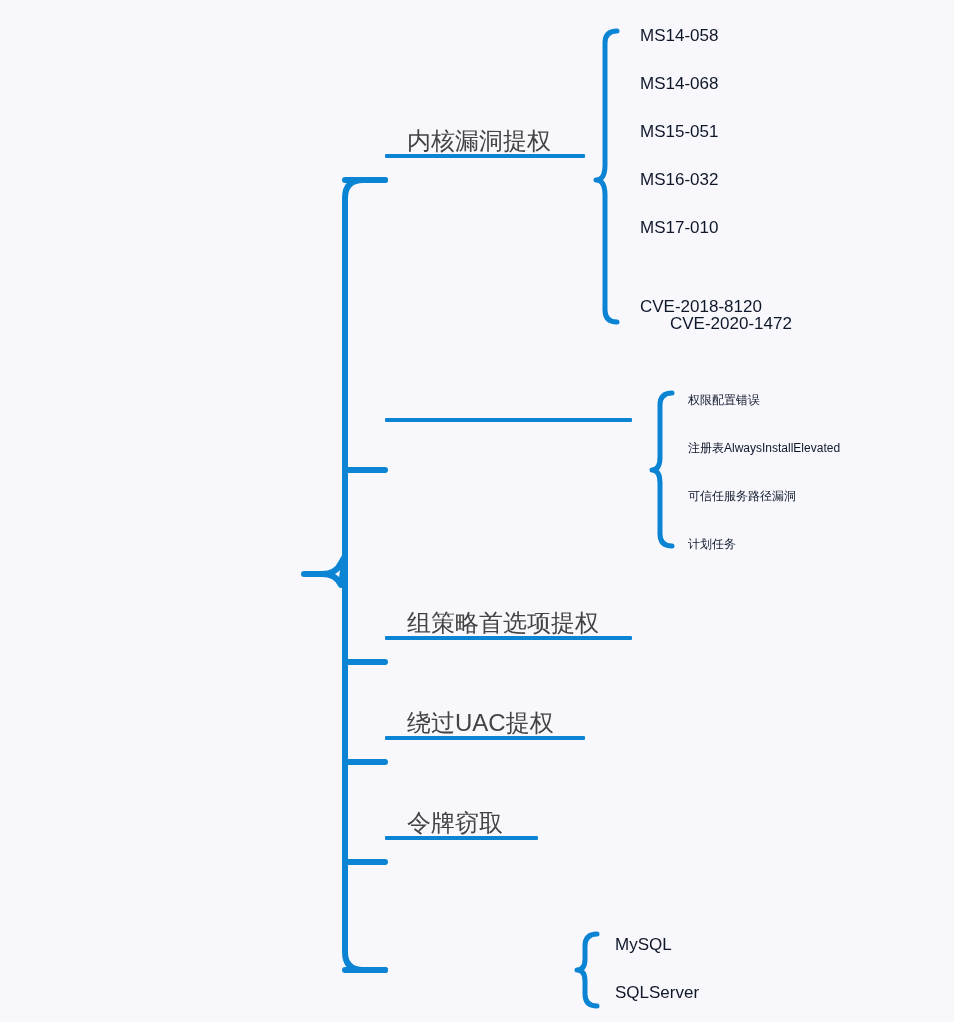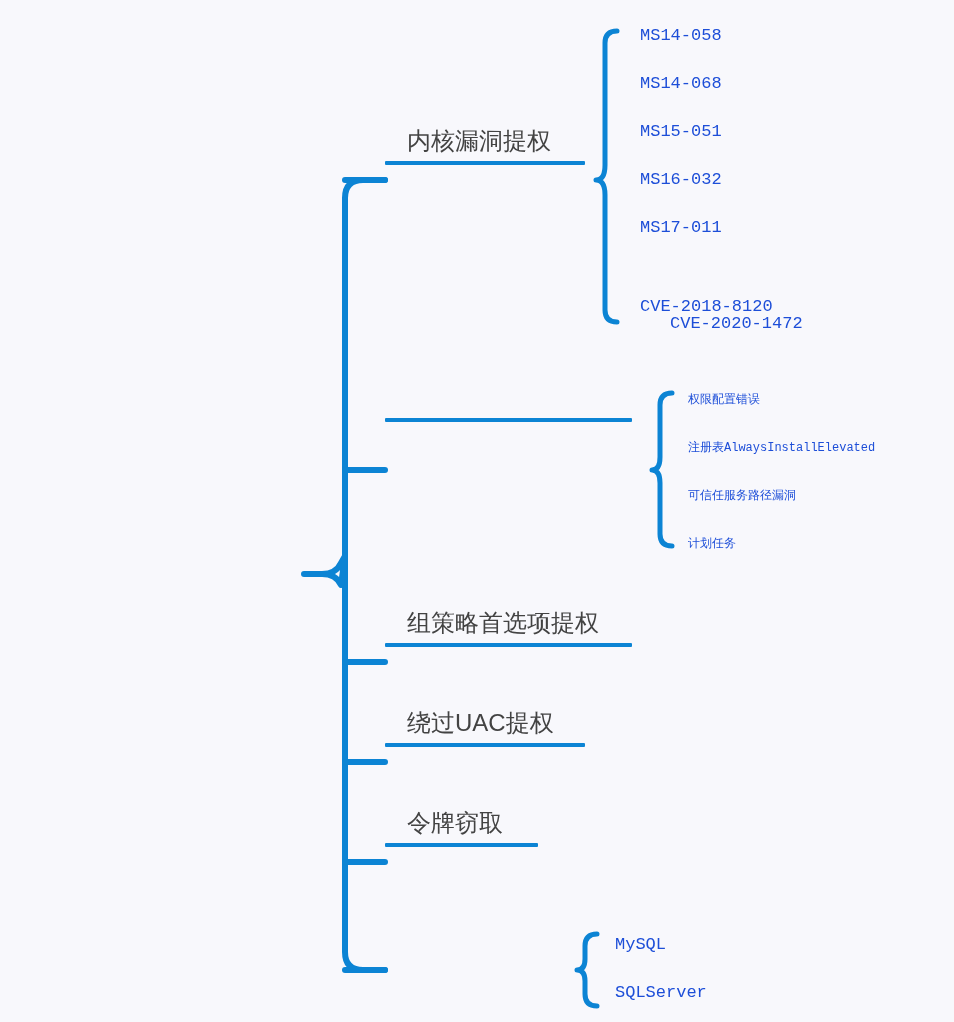--- a/index.html
+++ b/index.html
@@ -57,35 +57,33 @@
   .branch {
     position: absolute;
     left: 385px;
   }
   .branch-label {
     font-size: 24px;
     color: #434343;
     white-space: nowrap;
     line-height: 1.1;
     padding-left: 22px;
-    padding-bottom: 7px;
   }
   .branch-underline {
     height: 4px;
     background: #0c84d4;
     border-radius: 1px;
   }
 
   
   .leaf {
     position: absolute;
-    color: #1d4ed8;
+    color: #0f172a;
     white-space: nowrap;
     line-height: 1;
-    font-family: Liberation Mono, monospace;
   }
   .leaf.size-lg { font-size: 17px; }
   .leaf.size-sm { font-size: 12px; }
 </style>
 </head>
 <body>
 
 <div id="mindmap-root">
 
   <svg class="connectors" viewBox="0 0 954 1022" width="954" height="1022">
@@ -140,21 +138,21 @@
 
   <div class="branch" style="top: 128px; width: 200px;">
     <div class="branch-label">内核漏洞提权</div>
     <div class="branch-underline"></div>
   </div>
 
   <div class="leaf size-lg" style="left: 640px; top: 27px;">MS14-058</div>
   <div class="leaf size-lg" style="left: 640px; top: 75px;">MS14-068</div>
   <div class="leaf size-lg" style="left: 640px; top: 123px;">MS15-051</div>
   <div class="leaf size-lg" style="left: 640px; top: 171px;">MS16-032</div>
-  <div class="leaf size-lg" style="left: 640px; top: 219px;">MS17-011</div>
+  <div class="leaf size-lg" style="left: 640px; top: 219px;">MS17-010</div>
   <div class="leaf size-lg" style="left: 640px; top: 267px; margin-top: 31px;">CVE-2018-8120</div>
   <div class="leaf size-lg" style="left: 640px; top: 315px; margin-left: 30px;">CVE-2020-1472</div>
 
   <div class="branch" style="top: 418px; width: 247px;">
     <div class="branch-underline"></div>
   </div>
 
   <div class="leaf size-sm" style="left: 688px; top: 394px;">权限配置错误</div>
   <div class="leaf size-sm" style="left: 688px; top: 442px;">注册表AlwaysInstallElevated</div>
   <div class="leaf size-sm" style="left: 688px; top: 490px;">可信任服务路径漏洞</div>

